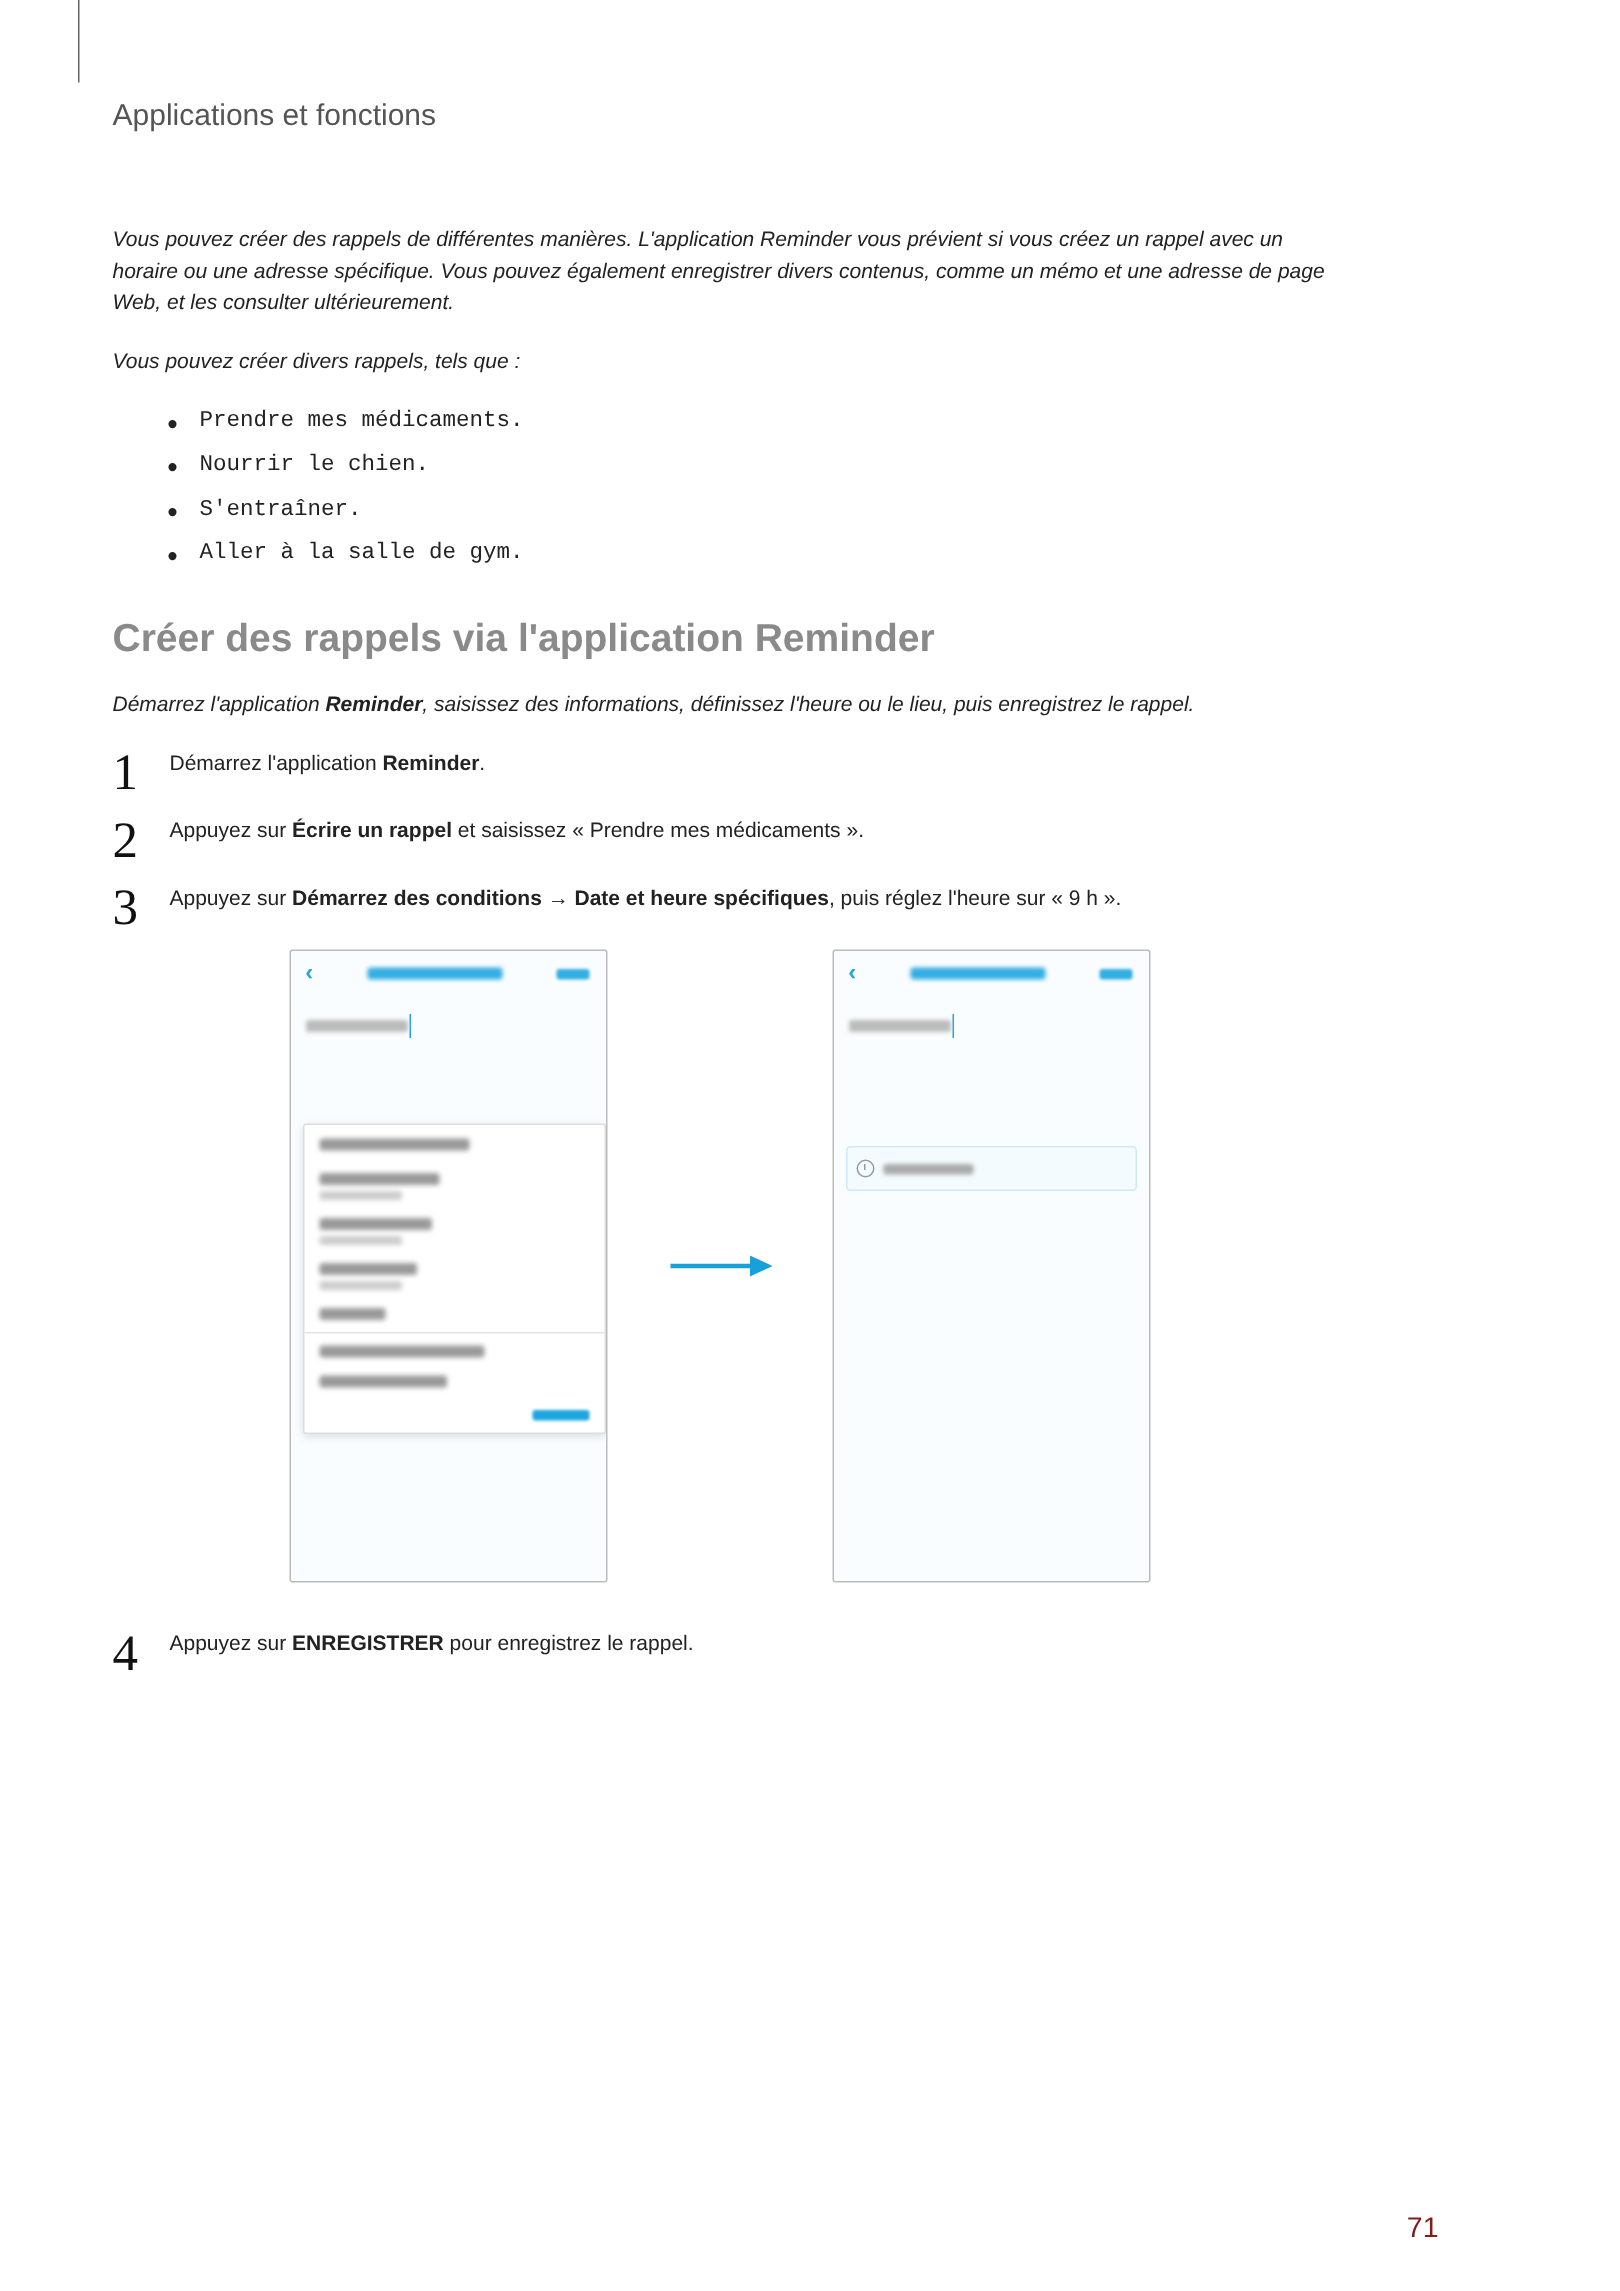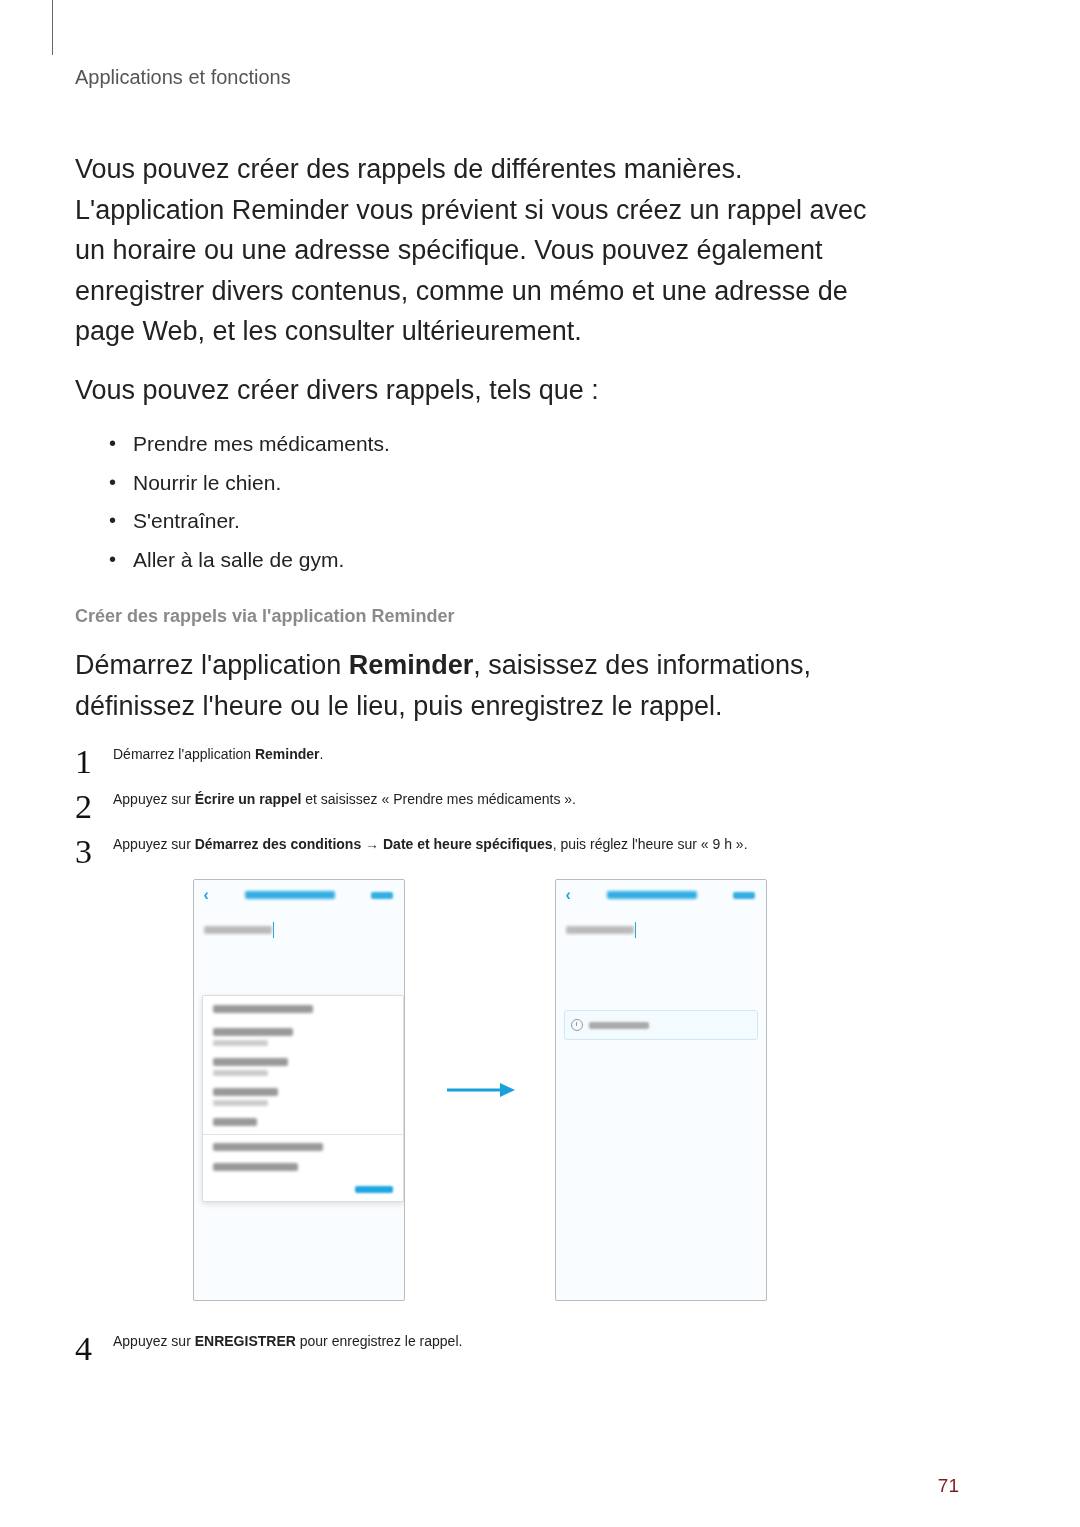--- a/index.html
+++ b/index.html
@@ -30,47 +30,49 @@
     margin-top: 6px;
     margin-bottom: 60px;
   }
   h2.section-title {
     font-size: 27px;
     font-weight: bold;
     margin: 0 0 24px 0;
     color: #111;
   }
   p.body {
-    font-size: 27px;
+    font-size: 14px;
     line-height: 1.5;
     margin: 0 0 18px 0;
     color: #222;
+    font-style: italic;
   }
   ul.bullets {
     list-style: none;
     padding: 0 0 0 34px;
     margin: 0 0 30px 0;
   }
   ul.bullets li {
-    font-size: 21px;
+    font-size: 15px;
     line-height: 1.55;
     position: relative;
     padding-left: 24px;
     margin-bottom: 6px;
+    font-family: Liberation Mono, monospace;
   }
   ul.bullets li::before {
     content: "•";
     position: absolute;
     left: 0;
     top: 0;
     font-size: 20px;
     color: #222;
   }
   h3.subheading {
-    font-size: 18px;
+    font-size: 26px;
     font-weight: bold;
     color: #8a8a8a;
     margin: 18px 0 18px 0;
   }
   .bold { font-weight: bold; }
   ol.steps {
     list-style: none;
     counter-reset: step;
     padding: 0;
     margin: 10px 0 20px 0;

